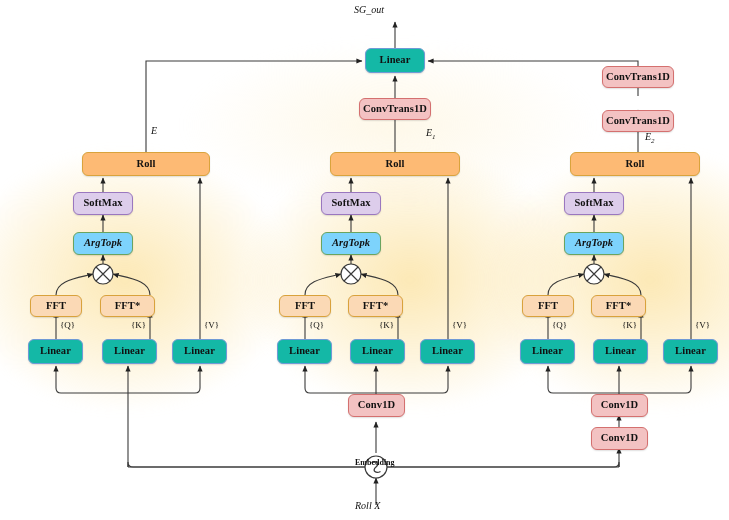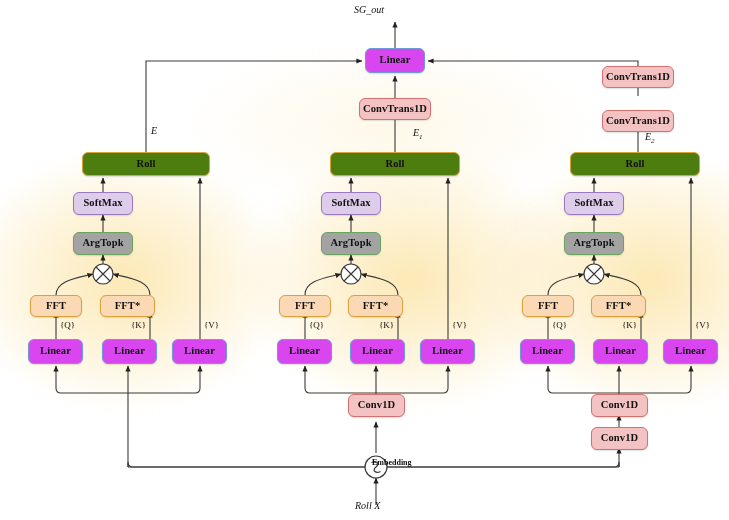--- a/index.html
+++ b/index.html
@@ -35,25 +35,25 @@
     border-radius:6px;
     border-width:1px;border-style:solid;
     font-weight:bold;
     font-size:10.5px;
     line-height:1;
     color:#111;
     letter-spacing:0.1px;
     box-shadow:0 1px 1.5px rgba(0,0,0,0.12);
     white-space:nowrap;
   }
-  .n-linear{background:#d946ef;border-color:#6f9ad6;}
+  .n-linear{background:#14b8a6;border-color:#6f9ad6;}
   .n-fft{background:#fbd9b5;border-color:#d9a23c;}
-  .n-roll{background:#4d7c0f;border-color:#d9a33c;}
+  .n-roll{background:#fdba74;border-color:#d9a33c;}
   .n-softmax{background:#ddcdeb;border-color:#9a77bf;}
-  .n-argtopk{background:#a3a3a3;border-color:#6aa45f;}
+  .n-argtopk{background:#7dd3fc;border-color:#6aa45f;font-style:italic;}
   .n-conv{background:#f3c2c2;border-color:#d4706f;}
 
   .lbl{
     position:absolute;
     font-size:9px;
     color:#111;
     white-space:nowrap;
     font-family:"Liberation Serif", serif;
   }
   .lbl-italic{font-style:italic;font-size:10px;}
@@ -210,33 +210,33 @@
   <div class="node n-linear" style="left:663px;top:339px;width:55px;height:25px;">Linear</div>
 
   <div class="node n-conv" style="left:348px;top:394px;width:57px;height:23px;">Conv1D</div>
   <div class="node n-conv" style="left:591px;top:394px;width:57px;height:23px;">Conv1D</div>
   <div class="node n-conv" style="left:591px;top:427px;width:57px;height:23px;">Conv1D</div>
 
   <div class="lbl lbl-italic" style="left:354px;top:4px;">SG_out</div>
 
   <div class="lbl lbl-italic" style="left:151px;top:125px;">E</div>
 
-  <div class="lbl lbl-sub" style="left:413px;top:127px;"><span>E</span><sub>1</sub></div>
+  <div class="lbl lbl-sub" style="left:426px;top:127px;"><span>E</span><sub>1</sub></div>
 
   <div class="lbl lbl-sub" style="left:645px;top:131px;"><span>E</span><sub>2</sub></div>
 
   <div class="lbl" style="left:60px;top:320px;">{Q}</div>
   <div class="lbl" style="left:131px;top:320px;">{K}</div>
   <div class="lbl" style="left:204px;top:320px;">{V}</div>
 
   <div class="lbl" style="left:309px;top:320px;">{Q}</div>
   <div class="lbl" style="left:379px;top:320px;">{K}</div>
   <div class="lbl" style="left:452px;top:320px;">{V}</div>
 
   <div class="lbl" style="left:552px;top:320px;">{Q}</div>
   <div class="lbl" style="left:622px;top:320px;">{K}</div>
   <div class="lbl" style="left:695px;top:320px;">{V}</div>
 
-  <div class="lbl lbl-bold" style="left:324px;top:458px;padding-left:48px;">Embedding</div>
+  <div class="lbl lbl-bold" style="left:307px;top:458px;padding-left:48px;">Embedding</div>
 
   <div class="lbl lbl-italic" style="left:355px;top:500px;">Roll  X</div>
 
 </div>
 
 </body></html>

